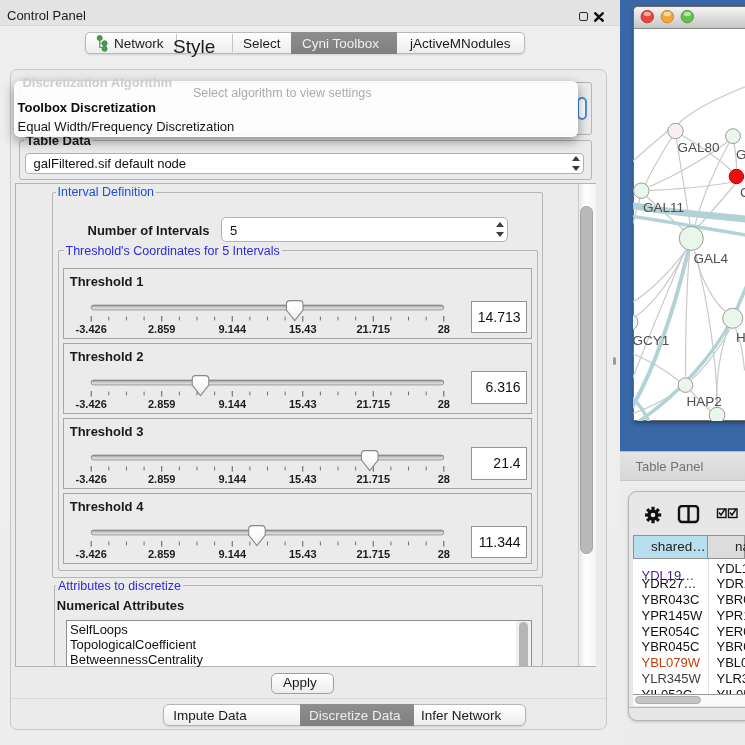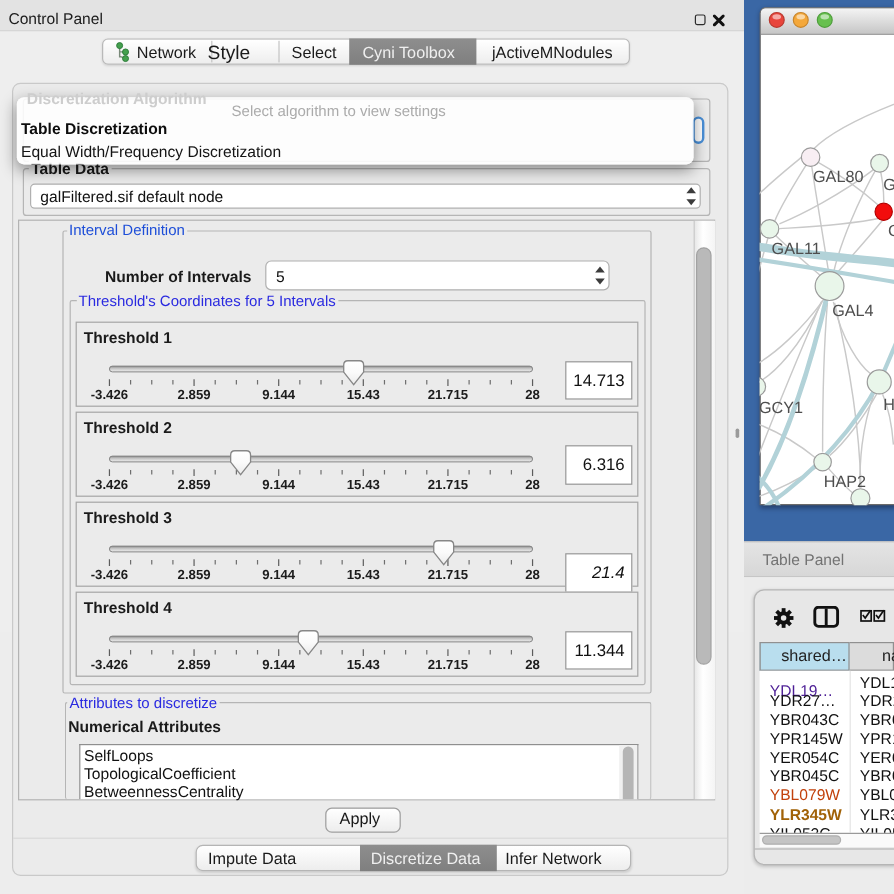--- a/index.html
+++ b/index.html
@@ -40,21 +40,21 @@
   <div style="position:absolute;left:84.6px;top:32px;width:440.5px;height:21.8px;background:linear-gradient(#ffffff,#ededed);
        border:1px solid #b9b9b9;border-radius:5px;box-shadow:0 1px 2px rgba(0,0,0,0.12);"></div>
   <svg style="position:absolute;left:95px;top:33.5px;" width="14" height="19" viewBox="0 0 14 19">
     <path d="M4.7,5.5 L4.7,14 M4.7,9 L9.6,9.5 M4.7,13 L9.6,14.5" stroke="#7a8a7a" stroke-width="1.2" fill="none"></path>
     <circle cx="4.7" cy="4" r="2.5" fill="#44a04e" stroke="#2c7a38" stroke-width="0.8"></circle>
     <circle cx="9.6" cy="9.3" r="2.5" fill="#44a04e" stroke="#2c7a38" stroke-width="0.8"></circle>
     <circle cx="9.6" cy="14.8" r="2.5" fill="#44a04e" stroke="#2c7a38" stroke-width="0.8"></circle>
   </svg>
   <div class="t" style="left:114px;top:36px;font-size:13.5px;">Network</div>
   <div style="position:absolute;left:176.3px;top:34px;width:1px;height:18px;background:#c4c4c4;"></div>
-  <div class="t" style="left:173px;top:36px;font-size:16px;">Style</div>
+  <div class="t" style="left:173px;top:36px;font-size:19px;">Style</div>
   <div style="position:absolute;left:231.6px;top:34px;width:1px;height:18px;background:#c4c4c4;"></div>
   <div class="t" style="left:243px;top:36px;font-size:13.5px;">Select</div>
   <div style="position:absolute;left:291px;top:32px;width:105.6px;height:21.8px;background:linear-gradient(#8e8e8e,#7f7f7f);"></div>
   <div class="t" style="left:302px;top:36px;font-size:13.5px;color:#efefef;">Cyni Toolbox</div>
   <div class="t" style="left:410px;top:36px;font-size:13.5px;">jActiveMNodules</div>
 
   <div style="position:absolute;left:10px;top:69px;width:597px;height:661px;background:#ebebeb;border:1px solid #c9c9c9;border-radius:7px;"></div>
 
   <div class="grp" style="left:18.5px;top:82px;width:573.5px;height:53px;"></div>
   <div style="position:absolute;left:576.5px;top:97px;width:10px;height:22.5px;border:2.5px solid #4a90d9;border-radius:5px;background:#fff;"></div>
@@ -185,21 +185,21 @@
       <line x1="363.17" y1="48.6" x2="363.17" y2="52.4" stroke="#6e6e6e" stroke-width="1"></line>
       <line x1="380.80" y1="48" x2="380.80" y2="53.6" stroke="#5c5c5c" stroke-width="1"></line>
       <text x="28.20" y="64.8" text-anchor="middle" font-size="11" font-weight="bold" fill="#1c1c1c">-3.426</text>
       <text x="98.72" y="64.8" text-anchor="middle" font-size="11" font-weight="bold" fill="#1c1c1c">2.859</text>
       <text x="169.24" y="64.8" text-anchor="middle" font-size="11" font-weight="bold" fill="#1c1c1c">9.144</text>
       <text x="239.76" y="64.8" text-anchor="middle" font-size="11" font-weight="bold" fill="#1c1c1c">15.43</text>
       <text x="310.28" y="64.8" text-anchor="middle" font-size="11" font-weight="bold" fill="#1c1c1c">21.715</text>
       <text x="380.80" y="64.8" text-anchor="middle" font-size="11" font-weight="bold" fill="#1c1c1c">28</text>
       <path d="M 298.45,36.30 Q 298.45,32.60 301.95,32.60 L 311.55,32.60 Q 315.05,32.60 315.05,36.30 L 315.05,42.10 L 306.75,52.50 L 298.45,42.10 Z" fill="url(#thm)" stroke="#878787" stroke-width="1.1"></path>
     </svg>
-<div class="tf" style="top:461px;font-style:italic;">
+<div class="tf" style="top:447px;">
       <span>21.4</span>
     </div>
 <div class="blk" style="top:492.5px;"></div>
 <div class="t bold" style="left:69.7px;top:499.0px;font-size:13px;">Threshold 4</div>
 <svg style="position:absolute;left:62.8px;top:492.5px;" width="469.5" height="71" viewBox="0 0 469.5 71">
       <rect x="28.2" y="37.1" width="352.6" height="4.8" rx="2.4" fill="url(#trk)" stroke="#818181" stroke-width="0.8"></rect>
       <line x1="28.20" y1="48" x2="28.20" y2="53.6" stroke="#5c5c5c" stroke-width="1"></line>
       <line x1="45.83" y1="48.6" x2="45.83" y2="52.4" stroke="#6e6e6e" stroke-width="1"></line>
       <line x1="63.46" y1="48.6" x2="63.46" y2="52.4" stroke="#6e6e6e" stroke-width="1"></line>
       <line x1="81.09" y1="48.6" x2="81.09" y2="52.4" stroke="#6e6e6e" stroke-width="1"></line>
@@ -254,21 +254,21 @@
   <div class="t" style="left:173.3px;top:708px;font-size:13.5px;">Impute Data</div>
   <div class="t" style="left:309px;top:708px;font-size:13.5px;color:#efefef;">Discretize Data</div>
   <div class="t" style="left:421px;top:708px;font-size:13.5px;">Infer Network</div>
 
   <div style="position:absolute;left:612.5px;top:357px;width:3px;height:8px;background:#9a9a9a;border-radius:1.5px;"></div>
 
   <div style="position:absolute;left:14px;top:80.5px;width:564px;height:56px;background:rgba(255,255,255,0.87);
        border-radius:6px;box-shadow:0 4px 12px rgba(0,0,0,0.42);"></div>
   <div class="t" style="left:193px;top:85.5px;font-size:12.5px;color:#ababab;">Select algorithm to view settings</div>
   <div class="t bold" style="left:22.4px;top:75px;font-size:13px;color:#cdcdcd;">Discretization Algorithm</div>
-  <div class="t bold" style="left:17.5px;top:100px;font-size:13px;color:#0d0d0d;">Table Discretization</div>
+  <div class="t bold" style="left:17.5px;top:100px;font-size:13px;color:#0d0d0d;">Toolbox Discretization</div>
   <div class="t" style="left:17.5px;top:118.5px;font-size:13px;color:#141414;">Equal Width/Frequency Discretization</div>
 </div>
 
 
 <div style="position:absolute;left:620px;top:0;width:125px;height:451px;background:#3a67a5;"></div>
 
 
 <div style="position:absolute;left:632.5px;top:6px;width:113px;height:414.5px;background:#fff;border:1px solid #6b6b6b;
      border-radius:5px 0 0 0;box-shadow:1px 2px 4px rgba(0,0,20,0.4);overflow:hidden;">
   <div style="position:absolute;left:0;top:0;width:113px;height:21.5px;background:linear-gradient(#f4f4f4,#c6c6c6);border-bottom:1px solid #8a8a8a;"></div>
@@ -392,19 +392,19 @@
 <div class="t" style="left:641.5px;top:592.0px;font-size:13px;color:#111;">YBR043C</div>
 <div class="t" style="left:716.5px;top:592.0px;font-size:13px;color:#111;">YBR04</div>
 <div class="t" style="left:641.5px;top:607.8px;font-size:13px;color:#111;">YPR145W</div>
 <div class="t" style="left:716.5px;top:607.8px;font-size:13px;color:#111;">YPR14</div>
 <div class="t" style="left:641.5px;top:623.5px;font-size:13px;color:#111;">YER054C</div>
 <div class="t" style="left:716.5px;top:623.5px;font-size:13px;color:#111;">YER05</div>
 <div class="t" style="left:641.5px;top:639.2px;font-size:13px;color:#111;">YBR045C</div>
 <div class="t" style="left:716.5px;top:639.2px;font-size:13px;color:#111;">YBR04</div>
 <div class="t" style="left:641.5px;top:655.0px;font-size:13px;color:#c2410c;">YBL079W</div>
 <div class="t" style="left:716.5px;top:655.0px;font-size:13px;color:#111;">YBL07</div>
-<div class="t" style="left:641.5px;top:670.8px;font-size:13px;color:#a16207;font-weight:bold;">YLR345W</div>
+<div class="t" style="left:641.5px;top:670.8px;font-size:13px;color:#404040;">YLR345W</div>
 <div class="t" style="left:716.5px;top:670.8px;font-size:13px;color:#111;">YLR34</div>
 <div class="t" style="left:641.5px;top:686.5px;font-size:13px;color:#111;">YIL052C</div>
 <div class="t" style="left:716.5px;top:686.5px;font-size:13px;color:#111;">YIL05</div>
 
 <div style="position:absolute;left:633px;top:693.5px;width:112px;height:12.5px;background:#fafafa;border-top:1px solid #999;"></div>
 <div style="position:absolute;left:634.5px;top:695.5px;width:66px;height:8.5px;background:#c4c4c4;border:1px solid #aeaeae;border-radius:4.5px;"></div>
 <div style="position:absolute;left:629px;top:706.5px;width:117px;height:1px;background:#b5b5b5;"></div>
 </body></html>

